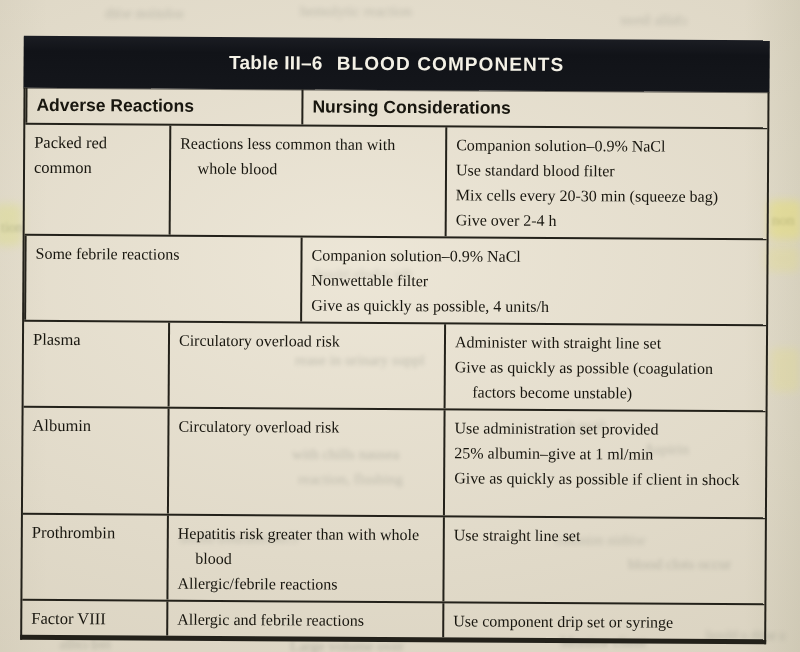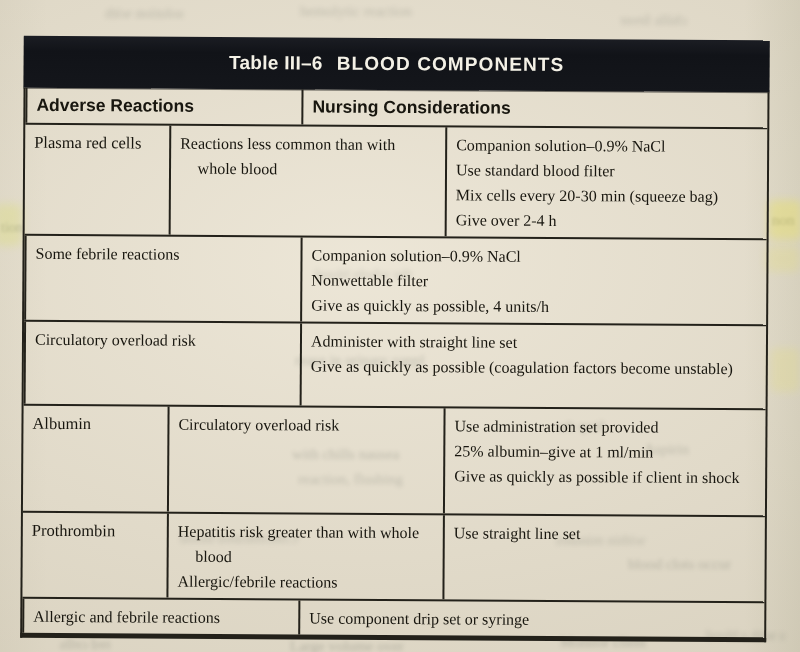--- a/index.html
+++ b/index.html
@@ -123,21 +123,21 @@
       <span class="t1">Table III–6</span>
       <span class="t2">BLOOD COMPONENTS</span>
     </div>
     <div class="t-body">
       <div class="t-row head">
         <div class="cell c2">Adverse Reactions</div>
         <div class="cell c3">Nursing Considerations</div>
       </div>
 
     <div class="t-row" style="min-height: 102px;">
-      <div class="cell c1">Plasma red cells</div>
+      <div class="cell c1">Packed red common</div>
       <div class="cell c2">
             <div class="line">Reactions less common than with whole blood</div>
           </div>
       <div class="cell c3">
             <div class="line">Companion solution–0.9% NaCl</div>
             <div class="line">Use standard blood filter</div>
             <div class="line">Mix cells every 20-30 min (squeeze bag)</div>
             <div class="line">Give over 2-4 h</div>
           </div>
     </div>
@@ -147,20 +147,21 @@
             <div class="line">Some febrile reactions</div>
           </div>
       <div class="cell c3">
             <div class="line">Companion solution–0.9% NaCl</div>
             <div class="line">Nonwettable filter</div>
             <div class="line">Give as quickly as possible, 4 units/h</div>
           </div>
     </div>
 
     <div class="t-row" style="min-height: 84px;">
+      <div class="cell c1">Plasma</div>
       <div class="cell c2">
             <div class="line">Circulatory overload risk</div>
           </div>
       <div class="cell c3">
             <div class="line">Administer with straight line set</div>
             <div class="line">Give as quickly as possible (coagulation factors become unstable)</div>
           </div>
     </div>
 
     <div class="t-row" style="min-height: 107px;">
@@ -180,20 +181,21 @@
       <div class="cell c2">
             <div class="line">Hepatitis risk greater than with whole blood</div>
             <div class="line">Allergic/febrile reactions</div>
           </div>
       <div class="cell c3">
             <div class="line">Use straight line set</div>
           </div>
     </div>
 
     <div class="t-row" style="min-height: 34px;">
+      <div class="cell c1">Factor VIII</div>
       <div class="cell c2">
             <div class="line">Allergic and febrile reactions</div>
           </div>
       <div class="cell c3">
             <div class="line">Use component drip set or syringe</div>
           </div>
     </div>
   </div>
   </div>
 

